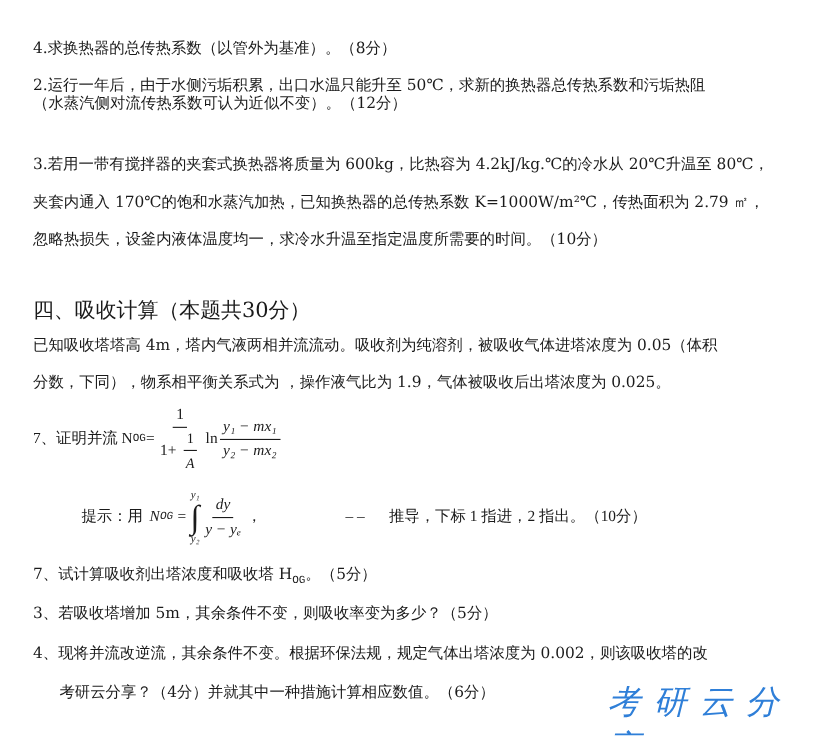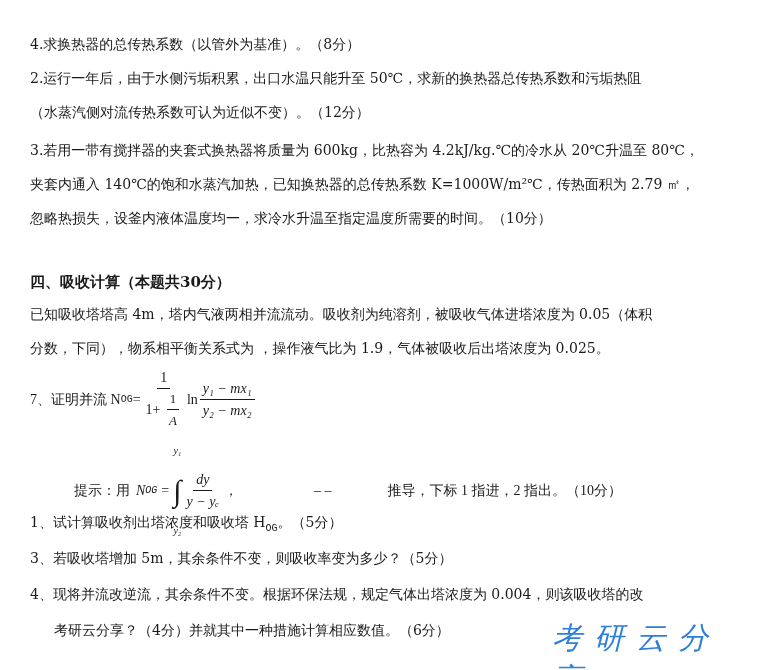--- a/index.html
+++ b/index.html
@@ -1,38 +1,38 @@
 <!DOCTYPE html>
 <html><head>
 <meta charset="utf-8">
 <style>
   html, body { margin:0; padding:0; background:#ffffff; }
   body { width:758px; height:670px; position:relative; overflow:hidden;
          font-family:"DejaVu Serif","Liberation Serif",serif; color:#1a1a1a; }
   .line { position:absolute; left:30px; font-size:14px; white-space:nowrap; line-height:20px; }
-  .heading { font-weight:bold; font-size:15px; }
+  .heading { font-weight:normal; font-size:19px; }
   .math { font-family:"Liberation Serif","DejaVu Serif",serif; }
   .it { font-style:italic; }
   .frac { display:inline-flex; flex-direction:column; align-items:center; vertical-align:middle; margin:0 2px; }
   .frac .num { border-bottom:1px solid #1a1a1a; padding:0 3px; line-height:20px; }
   .frac .den { padding:0 3px; line-height:22px; }
   sub { font-size:10px;font-family:Liberation Mono, monospace; }
-  .intg { display:inline-flex; flex-direction:column; align-items:center; vertical-align:middle; font-size:10px; line-height:10px;gap:20px; }
+  .intg { display:inline-flex; flex-direction:column; align-items:center; vertical-align:middle; font-size:10px; line-height:10px; }
   .intg .sym { font-size:30px; line-height:30px; }
   .watermark { position:absolute; left:552px; top:618px; font-size:30px; color:#2f7fd8;
                font-family:"DejaVu Sans","Liberation Sans",sans-serif; font-style:italic; letter-spacing:12px; }
 </style>
 </head>
 <body>
 
 <div class="line" style="top:34px">4.求换热器的总传热系数（以管外为基准）。（8分）</div>
 <div class="line" style="top:68px">2.运行一年后，由于水侧污垢积累，出口水温只能升至  50℃，求新的换热器总传热系数和污垢热阻</div>
-<div class="line" style="top:102px">（水蒸汽侧对流传热系数可认为近似不变）。（12分）</div>
+<div class="line" style="top:84px">（水蒸汽侧对流传热系数可认为近似不变）。（12分）</div>
 <div class="line" style="top:140px">3.若用一带有搅拌器的夹套式换热器将质量为 600kg，比热容为 4.2kJ/kg.℃的冷水从 20℃升温至 80℃，</div>
-<div class="line" style="top:174px">夹套内通入 140℃的饱和水蒸汽加热，已知换热器的总传热系数 K=1000W/m²℃，传热面积为 2.79  ㎡，</div>
+<div class="line" style="top:174px">夹套内通入 170℃的饱和水蒸汽加热，已知换热器的总传热系数 K=1000W/m²℃，传热面积为 2.79  ㎡，</div>
 <div class="line" style="top:208px">忽略热损失，设釜内液体温度均一，求冷水升温至指定温度所需要的时间。（10分）</div>
 
 <div class="line heading" style="top:272px">四、吸收计算（本题共30分）</div>
 <div class="line" style="top:304px">已知吸收塔塔高 4m，塔内气液两相并流流动。吸收剂为纯溶剂，被吸收气体进塔浓度为 0.05（体积</div>
 <div class="line" style="top:338px">分数，下同），物系相平衡关系式为            ，操作液气比为 1.9，气体被吸收后出塔浓度为 0.025。</div>
 
 <div class="line math" style="top:368px; display:flex; align-items:center;">
   <span>7、证明并流 N</span>
     <sub>OG</sub>
     <span>=</span>
@@ -62,23 +62,23 @@
     <span>y₁</span>
     <span class="sym">∫</span>
     <span>y₂</span>
   </span>
   <span class="frac it">
     <span class="num">dy</span>
     <span class="den">y − yₑ</span>
   </span>
   <span>，</span>
   <span style="margin-left:76px;">– –</span>
-  <span style="margin-left:56px;">推导，下标 1 指进，2 指出。（10分）</span>
+  <span style="margin-left:22px;">推导，下标 1 指进，2 指出。（10分）</span>
 </div>
 
 <div class="line" style="top:512px">
-  <span>1、试计算吸收剂出塔浓度和吸收塔 H</span><sub>OG</sub><span>。（5分）</span>
+  <span>7、试计算吸收剂出塔浓度和吸收塔 H</span><sub>OG</sub><span>。（5分）</span>
 </div>
 <div class="line" style="top:548px">3、若吸收塔增加 5m，其余条件不变，则吸收率变为多少？（5分）</div>
-<div class="line" style="top:584px">4、现将并流改逆流，其余条件不变。根据环保法规，规定气体出塔浓度为  0.004，则该吸收塔的改</div>
+<div class="line" style="top:584px">4、现将并流改逆流，其余条件不变。根据环保法规，规定气体出塔浓度为  0.002，则该吸收塔的改</div>
 <div class="line" style="top:620px; left:54px;">考研云分享？（4分）并就其中一种措施计算相应数值。（6分）</div>
 
 <div class="watermark">考研云分享</div>
 
 </body></html>

